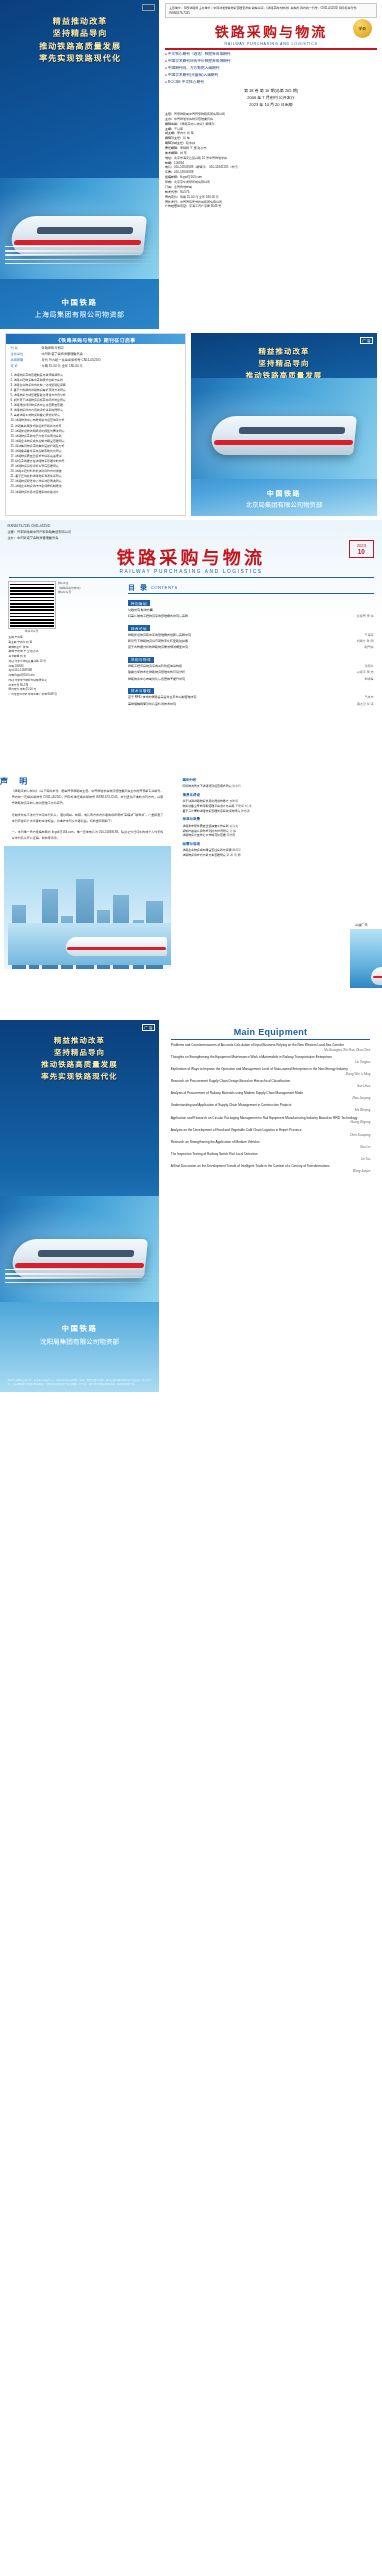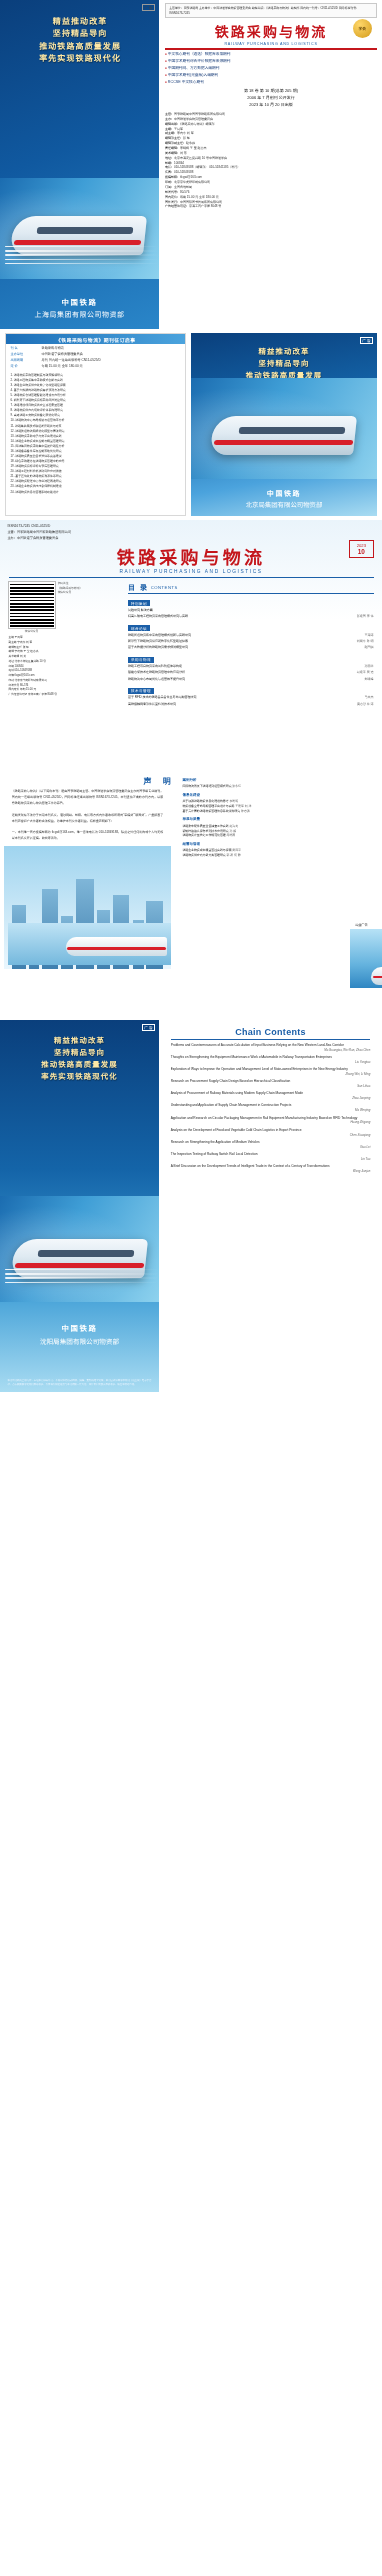--- a/index.html
+++ b/index.html
@@ -159,21 +159,21 @@
     padding:0.5px 3.2px; letter-spacing:0.5px;
   }
   .toc-item { font-size:3px; line-height:1.7; color:#222; margin-top:1.1px; }
   .toc-item .au { color:#666; float:right; }
 
   
   #p4 { height:250px; background:#ffffff; }
   #p4 .col-l { position:absolute; left:0; top:0; width:175px; height:250px; background:#fff; }
   #p4 .col-r { position:absolute; left:175px; top:0; width:207px; height:250px; background:#fff; }
   .decl-title {
-    text-align:right; font-size:8px; font-weight:bold; color:#1b5fa8; letter-spacing:4.2px;
+    text-align:left; font-size:8px; font-weight:bold; color:#1b5fa8; letter-spacing:4.2px;
     padding-top:5.3px; font-family:"DejaVu Sans",sans-serif;
   }
   .decl-body { font-size:3px; line-height:1.95; color:#333; padding:3.2px 11.7px 0; text-align:justify; }
   .decl-sign { font-size:3px; text-align:right; padding:3.2px 12.7px 0; color:#333; line-height:1.7; }
   .city-ad {
     position:absolute; left:4.2px; bottom:51px; width:167px; height:123px;
     background:linear-gradient(180deg,#9fd4ef 0%,#cbe8f7 55%,#eaf6fd 100%);
     overflow:hidden;
   }
   .bld { position:absolute; bottom:0; background:linear-gradient(180deg,#7fb6d8,#3f7fae); }
@@ -545,21 +545,21 @@
         </div>
     </div>
     <div class="foot3">
       <div class="l1">中国铁路</div>
       <div class="l2">沈阳局集团有限公司物资部</div>
     </div>
     <div class="bottomnote">本刊所刊载的全部内容，未经本刊书面许可，不得以任何形式转载、摘编、复制或建立镜像。本刊已被中国学术期刊（光盘版）电子杂志社、万方数据数字化期刊群等收录，作者著作权使用费与本刊稿酬一并支付。如作者不同意文章被收录，请在来稿时声明。</div>
   </div>
 
   <div class="right">
-    <div class="mc-title">Chain Contents</div>
+    <div class="mc-title">Main Equipment</div>
     <div class="mc-rule"></div>
     <div id="mc-list">
         <div class="mc-item">Problems and Countermeasures of Accurate Calculation of Input Business Relying on the New Western Land-Sea Corridor<span class="au">Ma Guangtao, Wei Ran, Zhao Chen</span></div>
         <div class="mc-item">Thoughts on Strengthening the Equipment Maintenance Work of Automobile in Railway Transportation Enterprises<span class="au">Liu Yongtao</span></div>
         <div class="mc-item">Exploration of Ways to Improve the Operation and Management Level of State-owned Enterprises in the New Energy Industry<span class="au">Zhang Wei, Li Ming</span></div>
         <div class="mc-item">Research on Procurement Supply Chain Design Based on Hierarchical Classification<span class="au">Sun Lihua</span></div>
         <div class="mc-item">Analysis of Procurement of Railway Materials using Modern Supply Chain Management Mode<span class="au">Zhou Jianping</span></div>
         <div class="mc-item">Understanding and Application of Supply Chain Management in Construction Projects<span class="au">Ma Wenjing</span></div>
         <div class="mc-item">Application and Research on Circular Packaging Management in Rail Equipment Manufacturing Industry Based on RFID Technology<span class="au">Huang Zhigang</span></div>
         <div class="mc-item">Analysis on the Development of Food and Vegetable Cold Chain Logistics in Export Province<span class="au">Chen Xiaoqiang</span></div>

